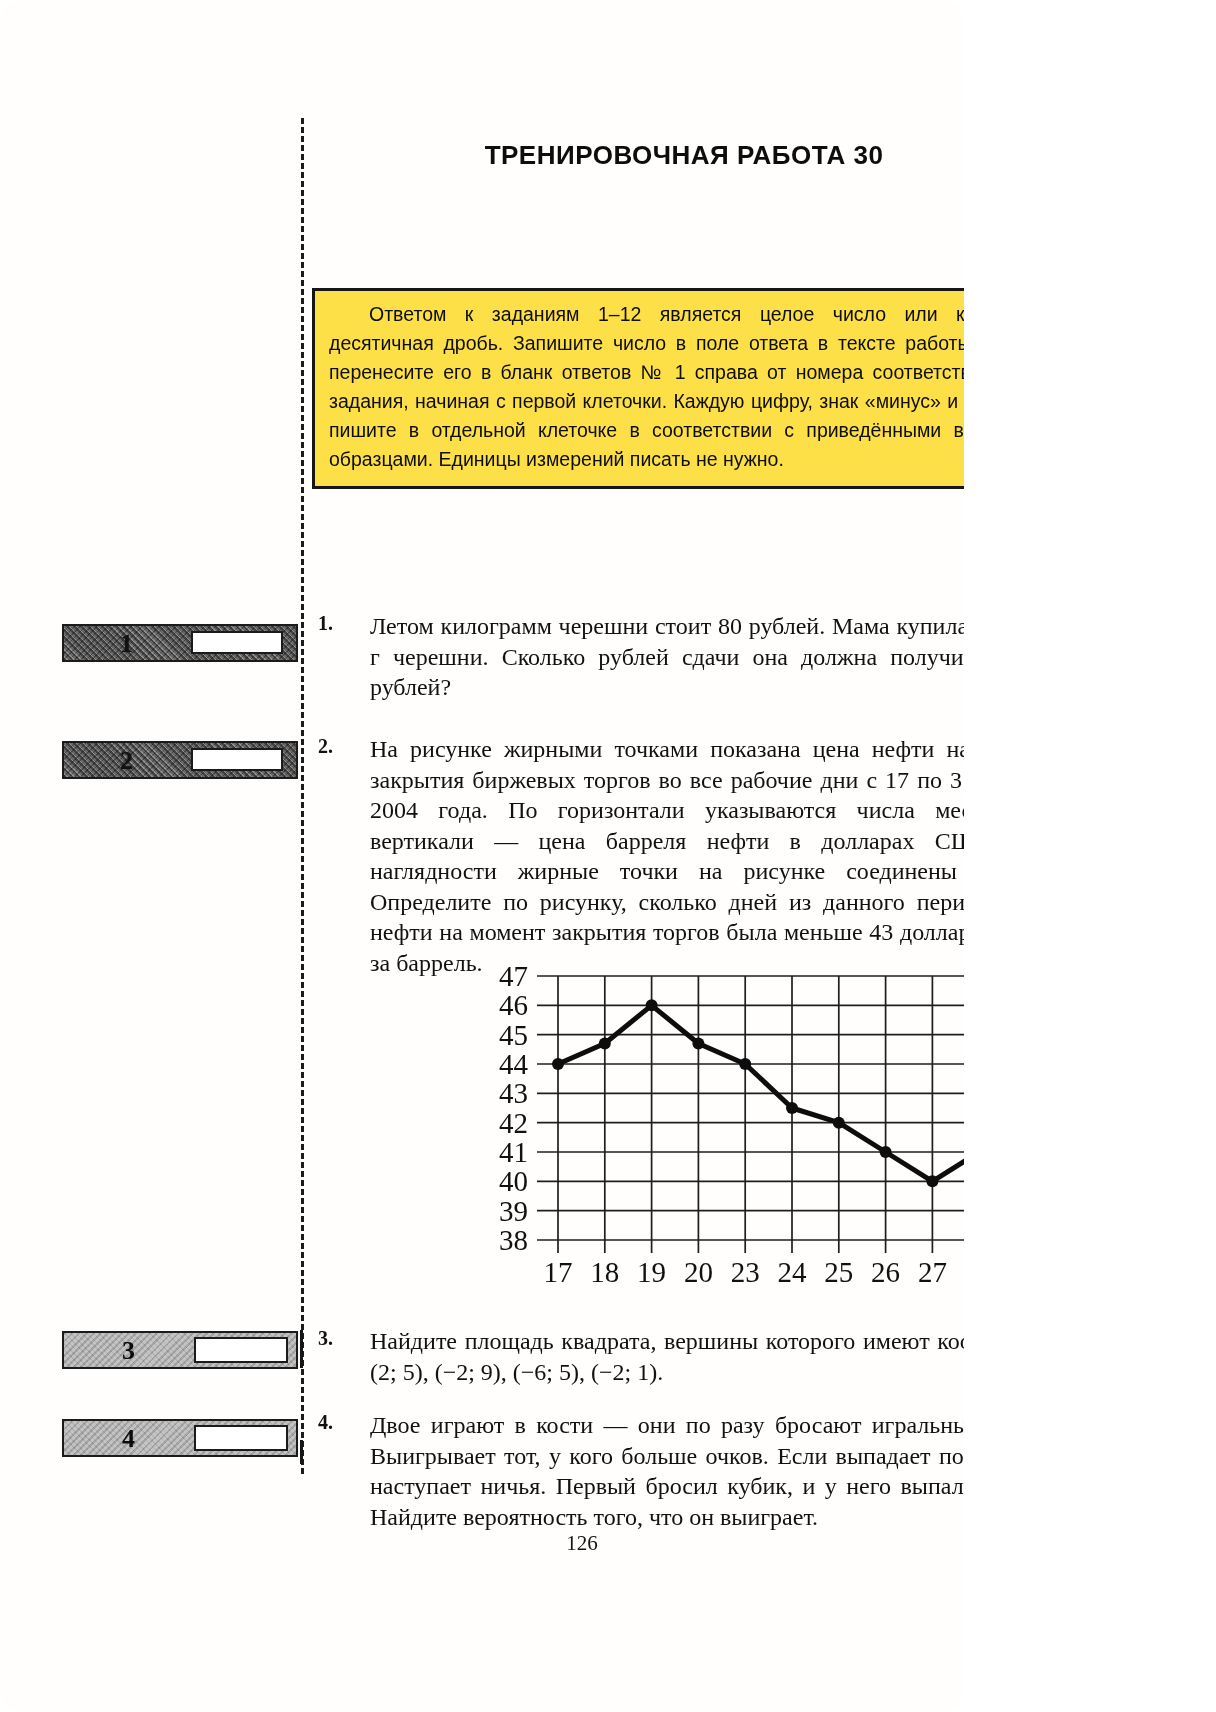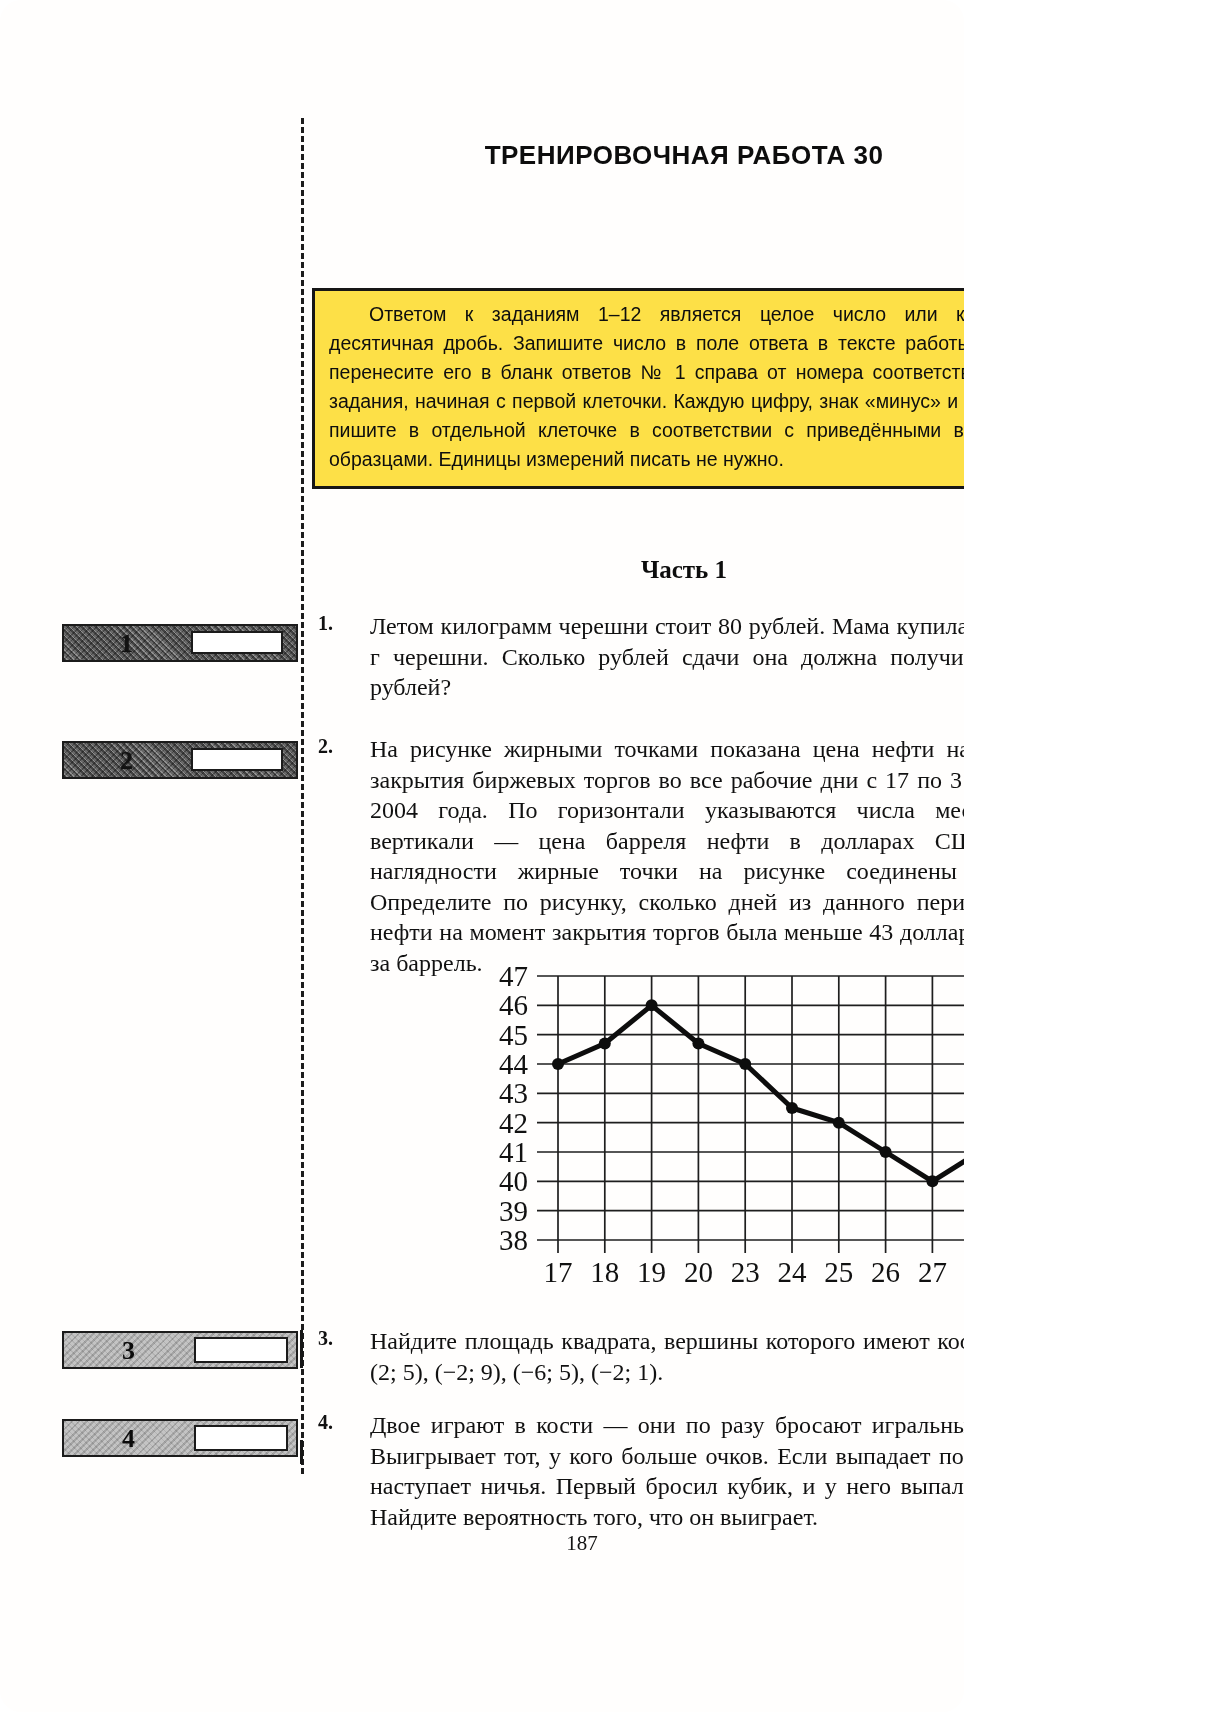--- a/index.html
+++ b/index.html
@@ -90,21 +90,20 @@
   <div class="margin-divider"></div>
   <div class="solid-seg seg1"></div>
   <div class="solid-seg seg2"></div>
 
   <h1 class="title">ТРЕНИРОВОЧНАЯ РАБОТА 30</h1>
 
   <div class="instruction-box">
     <p>Ответом к заданиям 1–12 является целое число или конечная десятичная дробь. Запишите число в поле ответа в тексте работы, затем перенесите его в бланк ответов № 1 справа от номера соответствующего задания, начиная с первой клеточки. Каждую цифру, знак «минус» и запятую пишите в отдельной клеточке в соответствии с приведёнными в бланке образцами. Единицы измерений писать не нужно.</p>
   </div>
 
-  <h2 class="part-heading">Часть 1</h2>
 
   <div class="problem p1">
     <span class="num">1.</span>
     <p class="text">Летом килограмм черешни стоит 80 рублей. Мама купила 1 кг 800 г черешни. Сколько рублей сдачи она должна получить с 500 рублей?</p>
   </div>
 
   <div class="problem p2">
     <span class="num">2.</span>
     <p class="text">На рисунке жирными точками показана цена нефти на момент закрытия биржевых торгов во все рабочие дни с 17 по 31 августа 2004 года. По горизонтали указываются числа месяца, по вертикали — цена барреля нефти в долларах США. Для наглядности жирные точки на рисунке соединены линией. Определите по рисунку, сколько дней из данного периода цена нефти на момент закрытия торгов была меньше 43 долларов США за баррель.</p>
   </div>
@@ -188,15 +187,15 @@
   </div>
   <div class="abox light" id="abox3">
     <span class="num">3</span>
     <span class="field"></span>
   </div>
   <div class="abox light" id="abox4">
     <span class="num">4</span>
     <span class="field"></span>
   </div>
 
-  <p class="page-number">187</p>
+  <p class="page-number">126</p>
 
 </div>
 
 </body></html>

